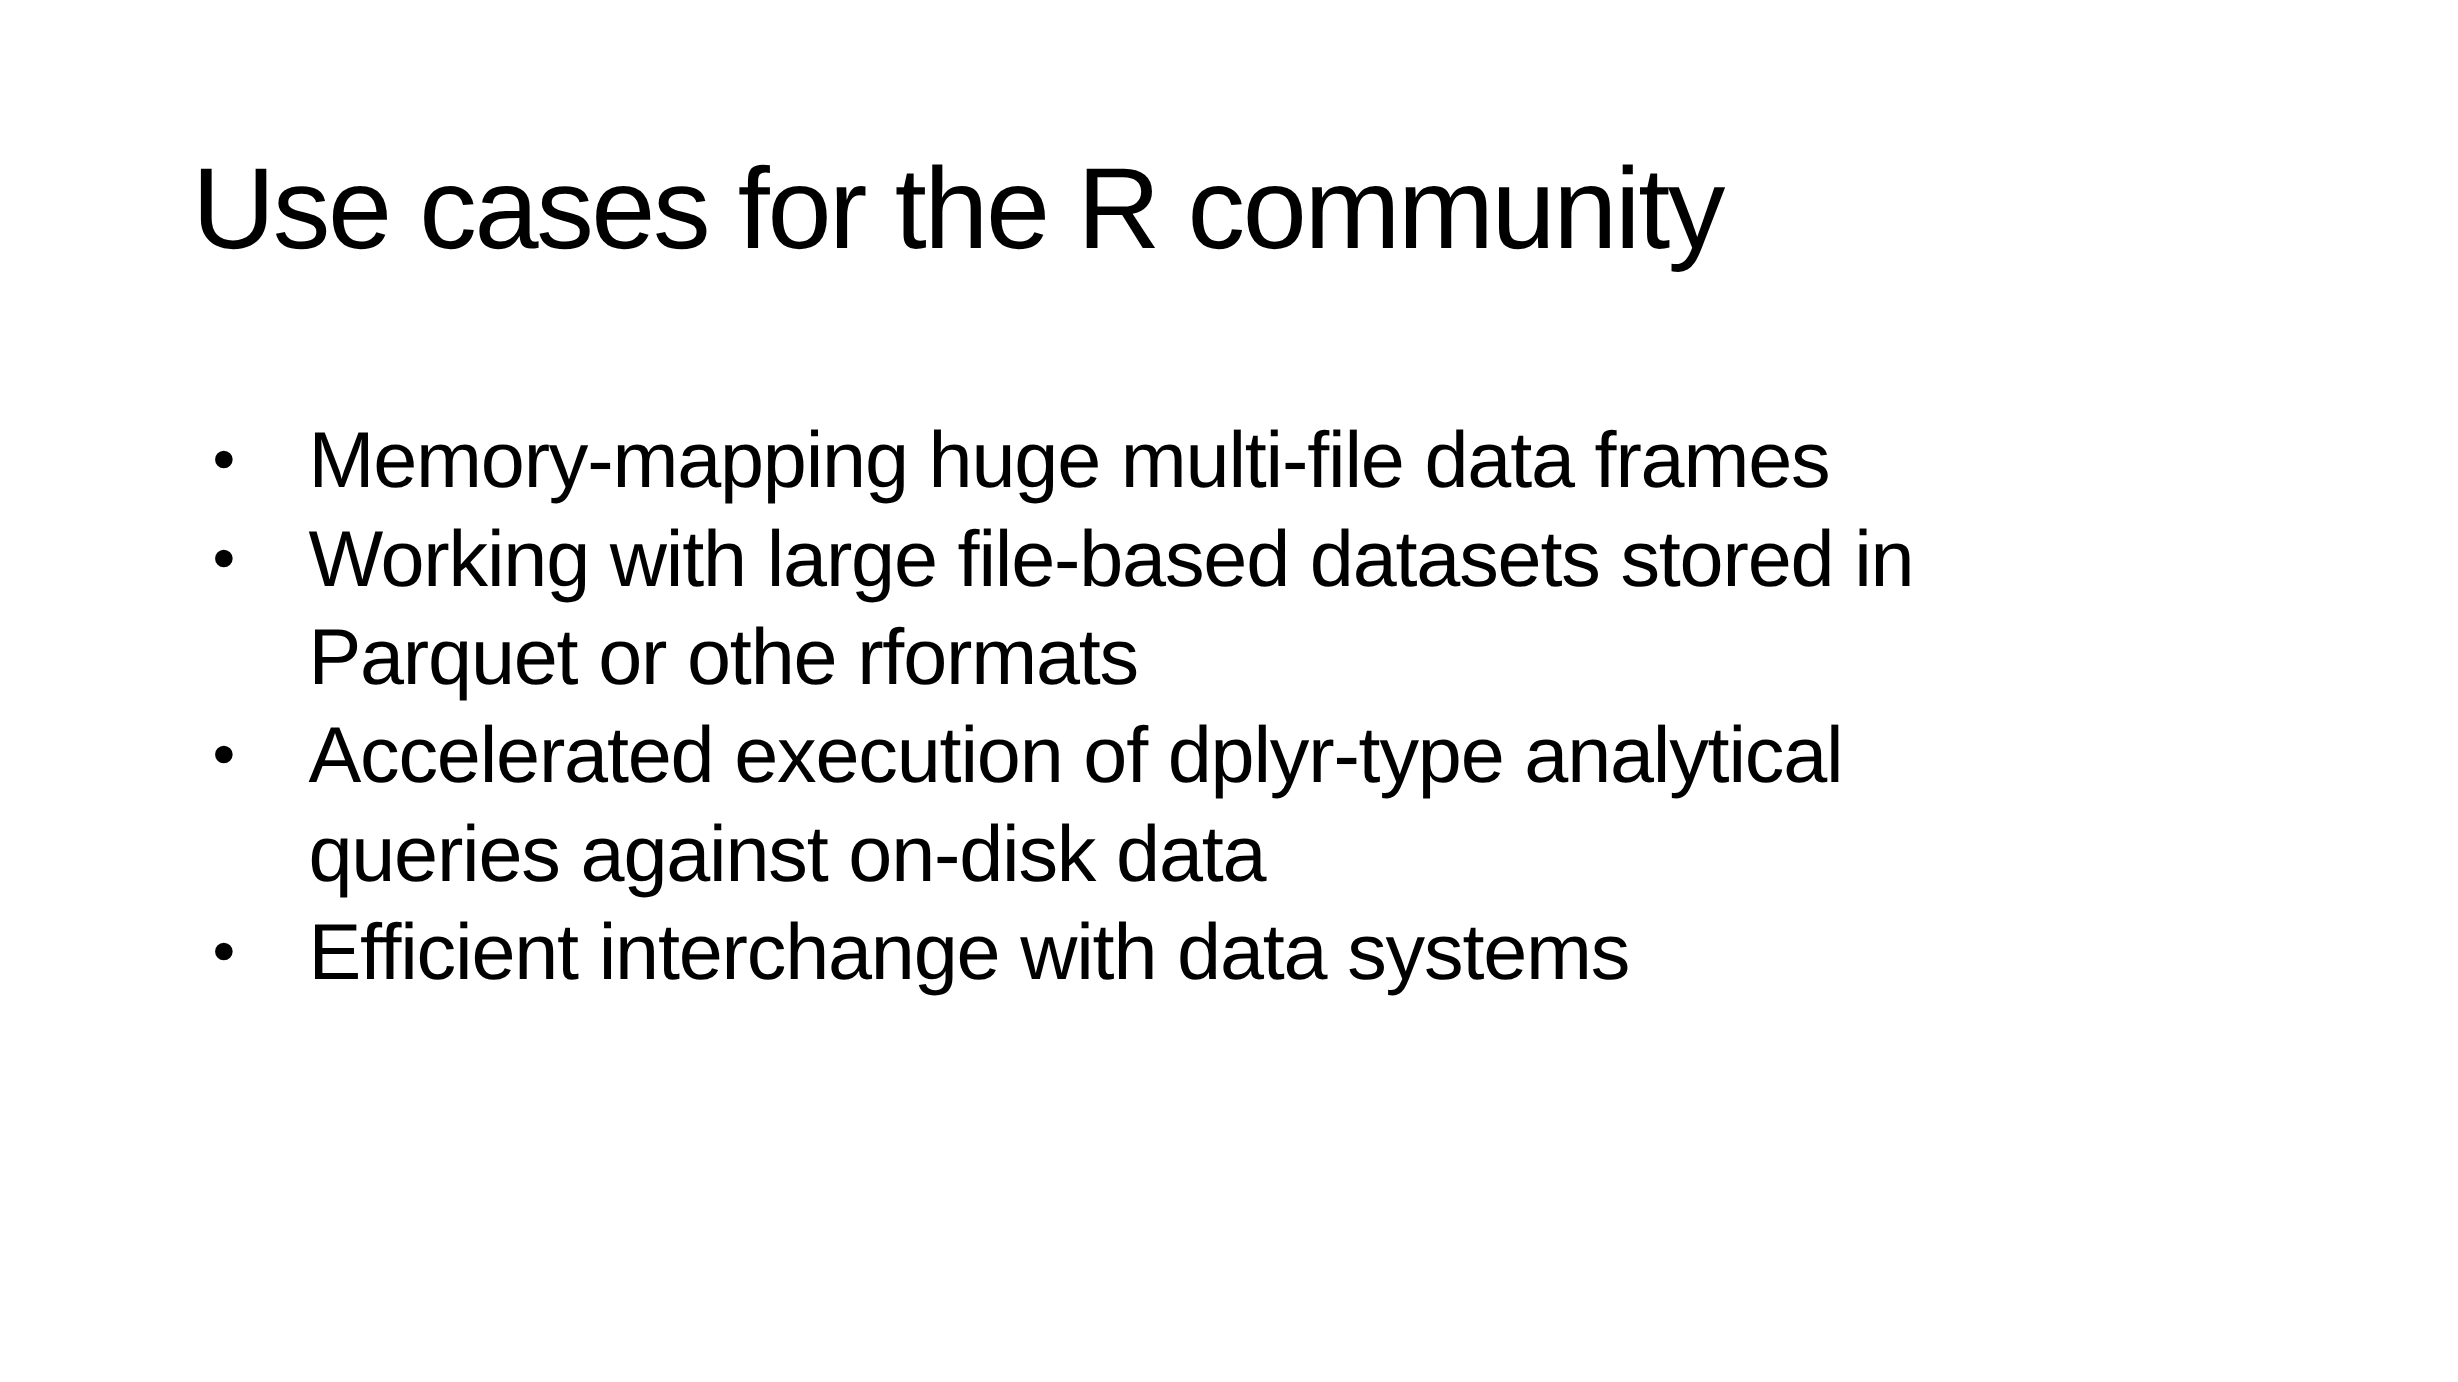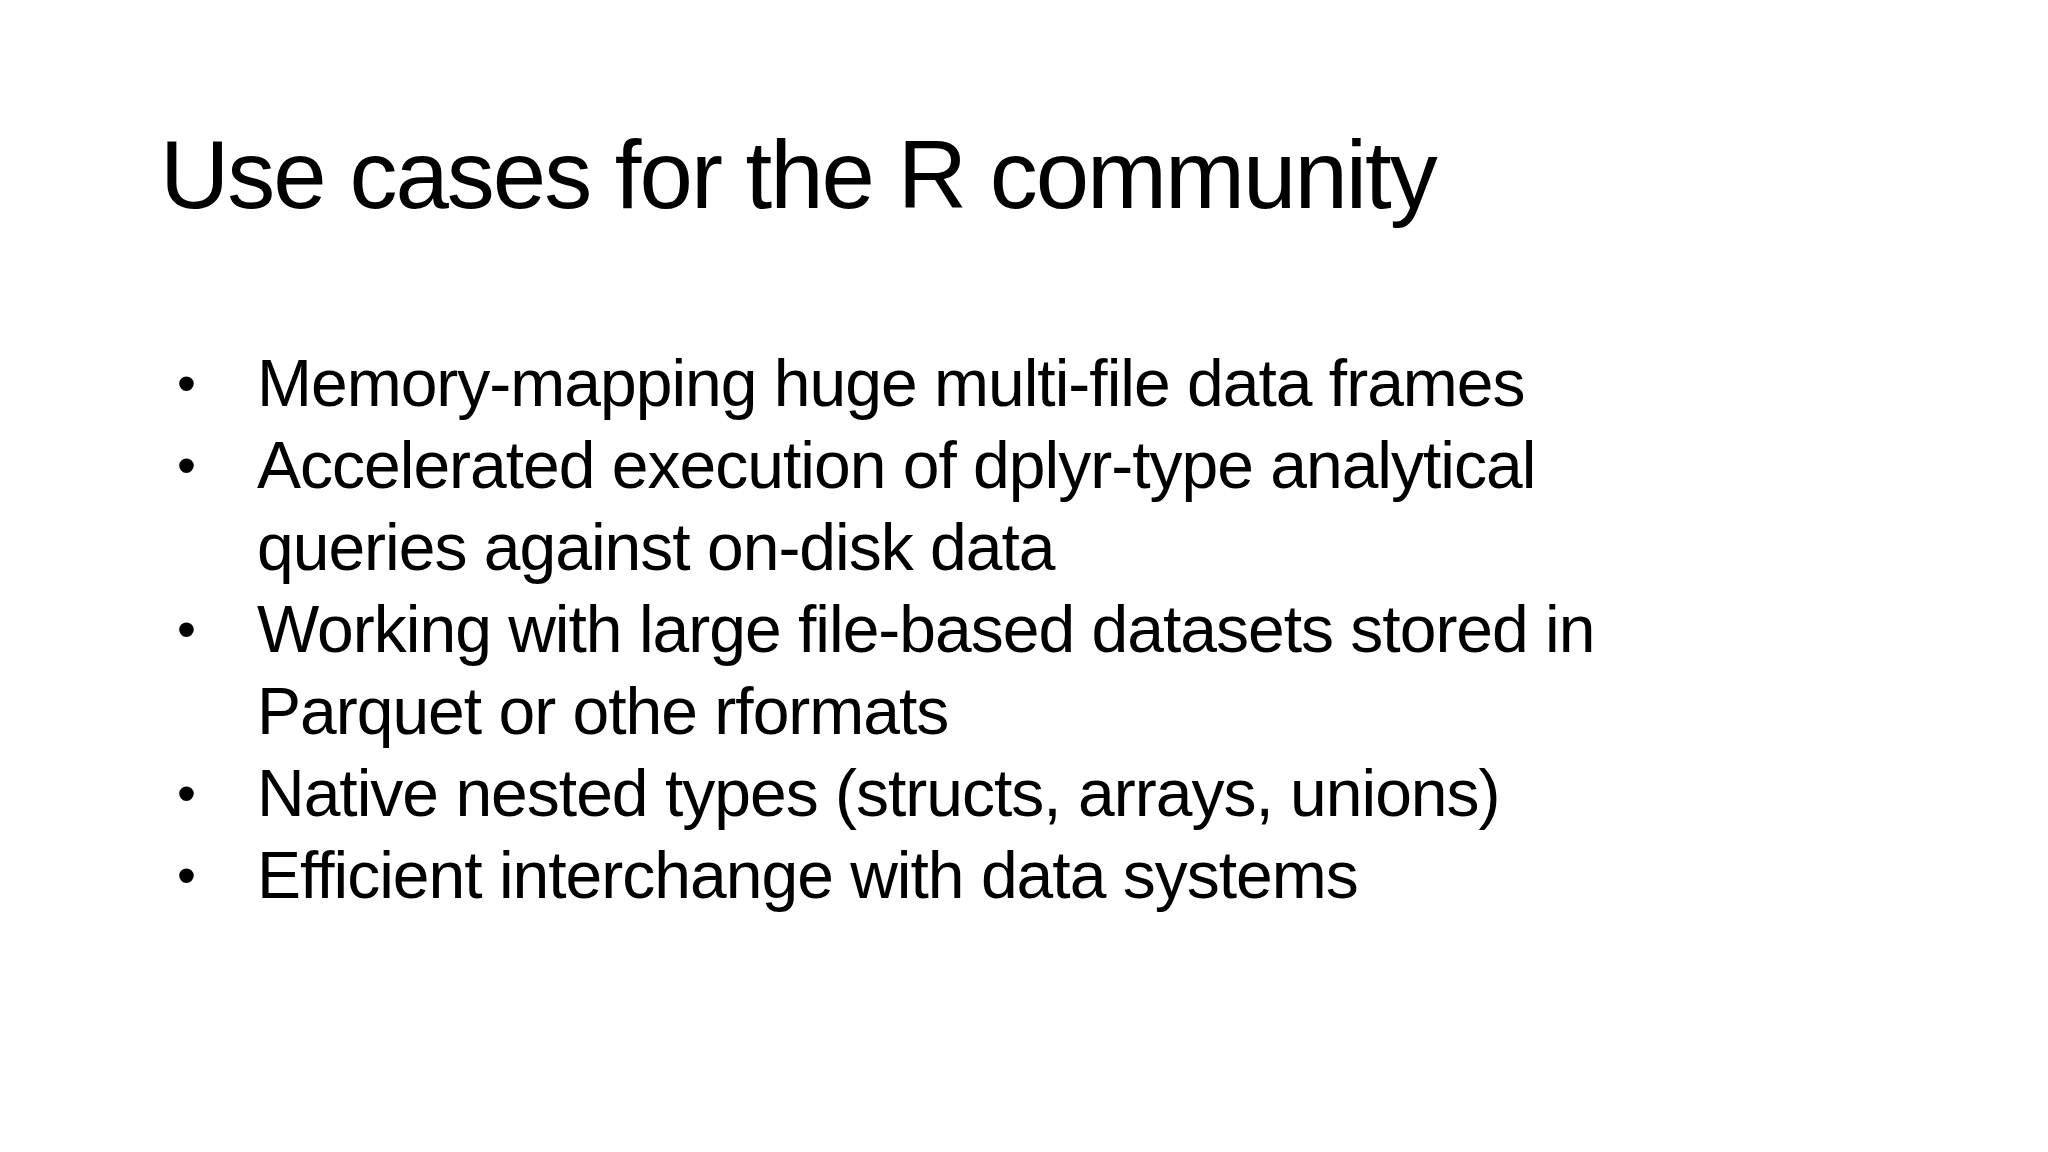--- a/index.html
+++ b/index.html
@@ -53,18 +53,17 @@
     line-height: 82px;
   }
 </style>
 </head>
 <body>
 
 <div class="slide">
   <h1 class="slide-title">Use cases for the R community</h1>
   <ul class="bullet-list">
       <li>Memory-mapping huge multi-file data frames</li>
+      <li>Working with large file-based datasets stored in<br>Parquet or othe rformats</li>
       <li>Accelerated execution of dplyr-type analytical<br>queries against on-disk data</li>
-      <li>Working with large file-based datasets stored in<br>Parquet or othe rformats</li>
-      <li>Native nested types (structs, arrays, unions)</li>
       <li>Efficient interchange with data systems</li>
     </ul>
 </div>
 
 </body></html>

